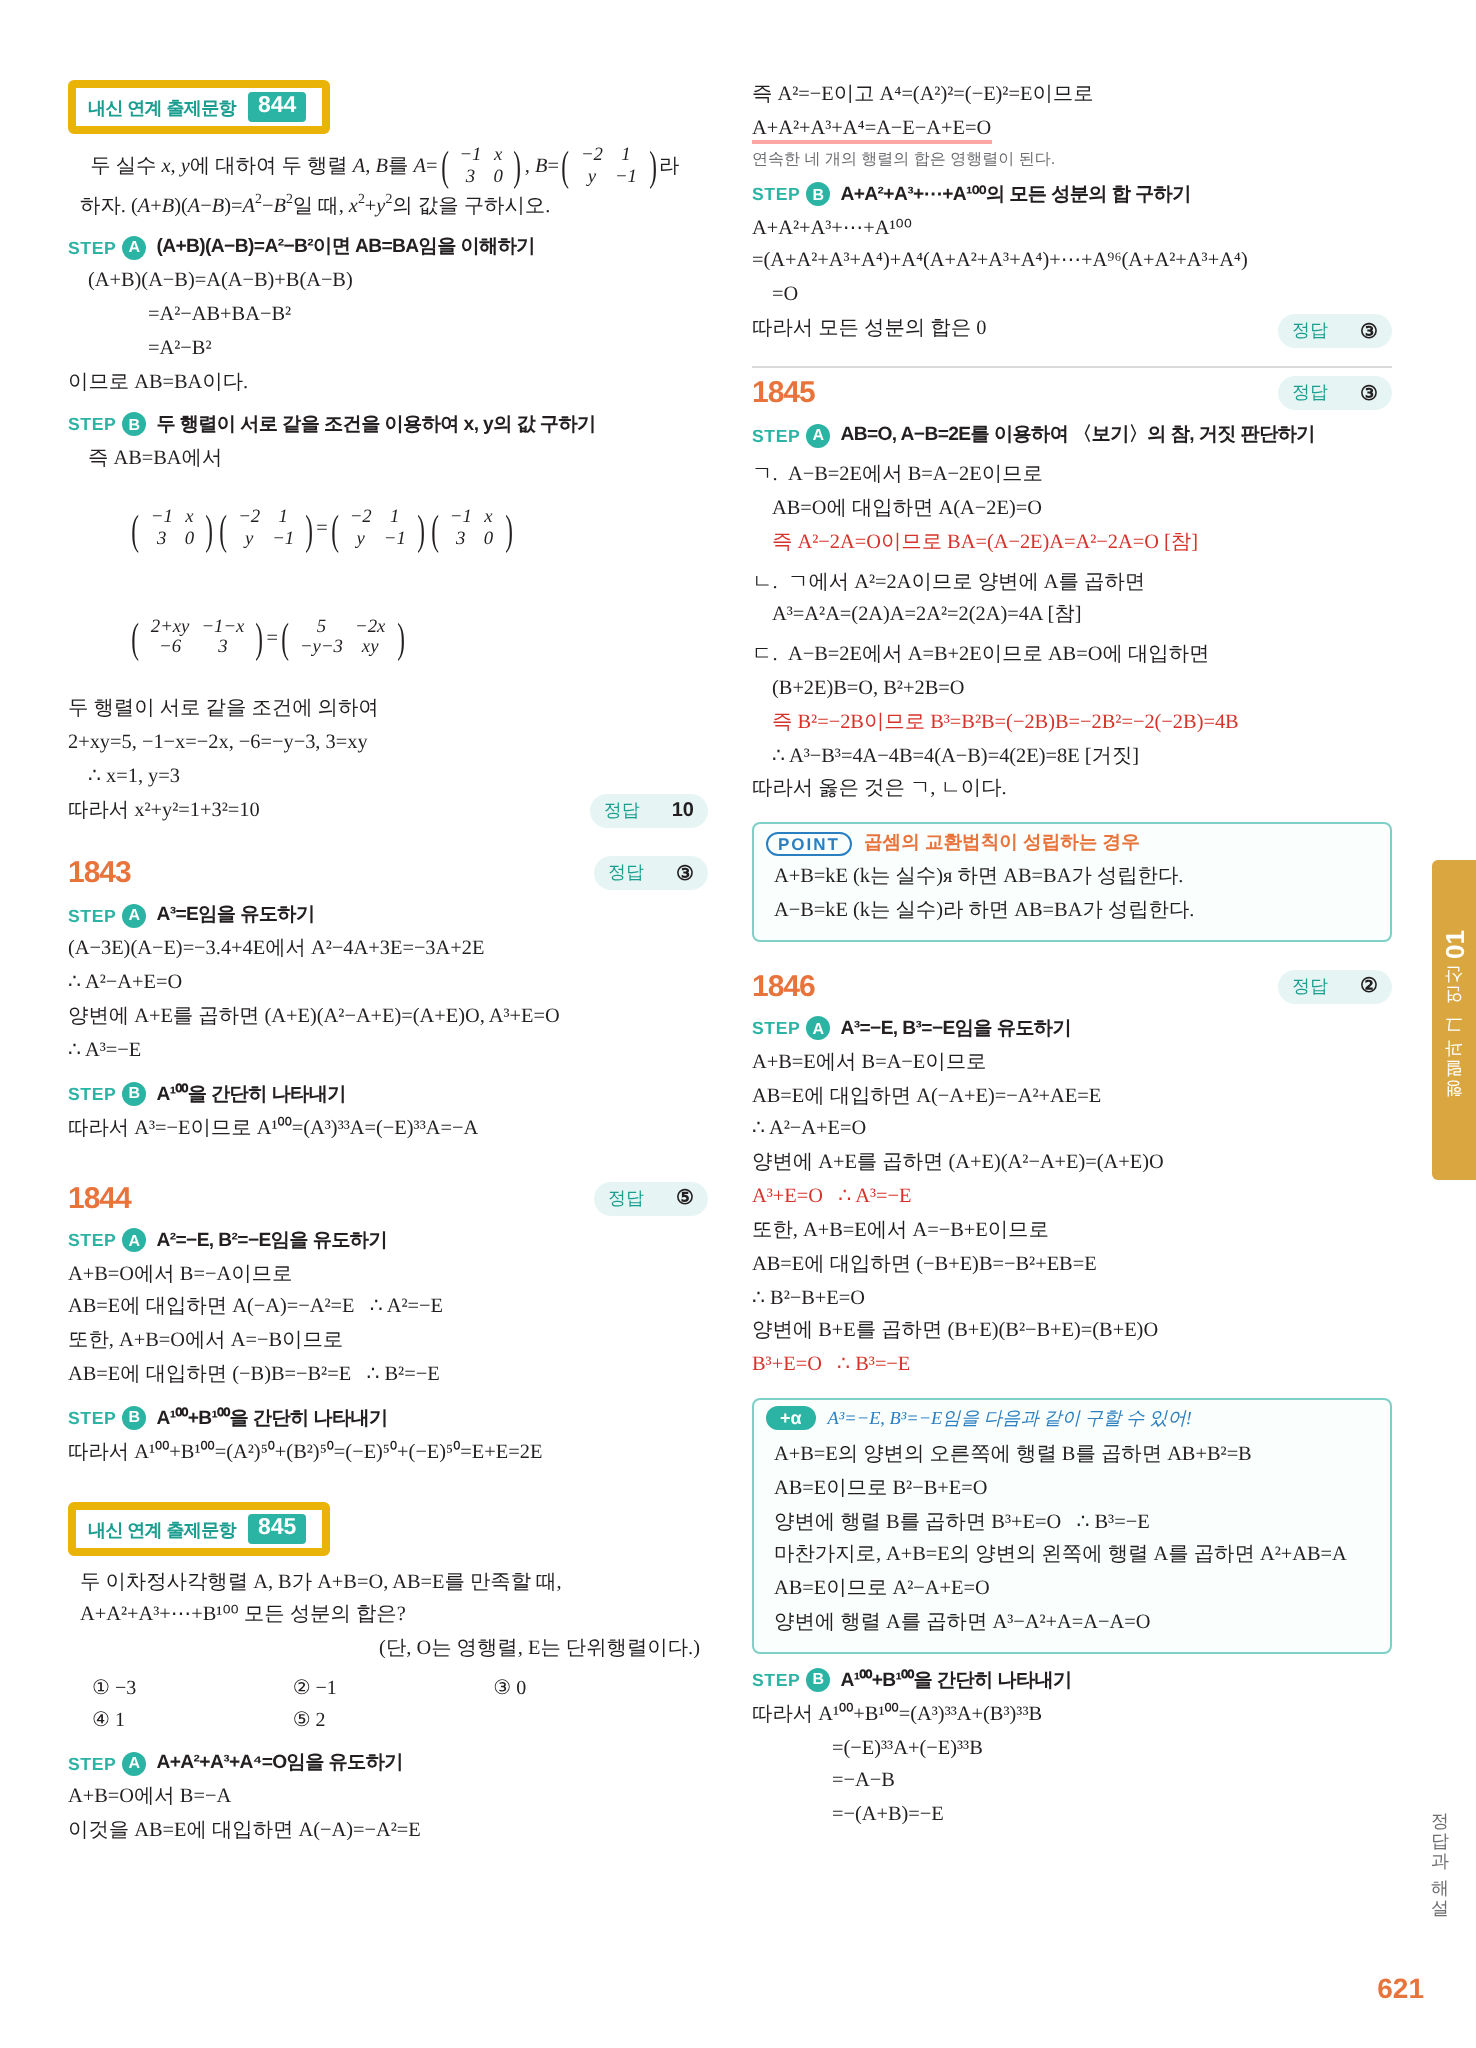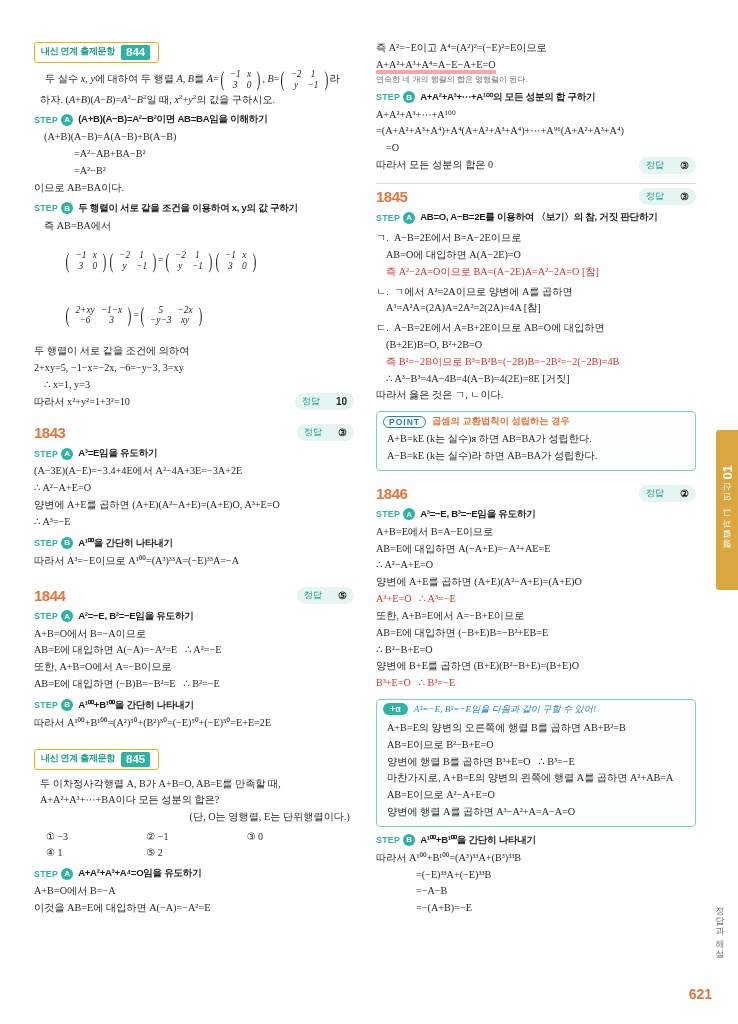--- a/index.html
+++ b/index.html
@@ -22,22 +22,22 @@
     height: 100%;
   }
   .col { width: 320px; position: relative; }
 
   .line { font-size: 10.2px; line-height: 1.55; margin: 0 0 1px 0; white-space: pre-wrap; }
   .line.ind { padding-left: 10px; }
   .line.ind3 { padding-left: 40px; }
 
   
   .exambox {
-    display: inline-flex; align-items: flex-start; gap: 6px;
-    border: 1px solid #eab308;
+    display: inline-flex; align-items: flex-end; gap: 6px;
+    border: 4px solid #eab308;
     border-radius: 3px;
     padding: 2px 8px 2px 6px;
     margin-bottom: 6px;
   }
   .exambox .tag {
     font-family: "Liberation Sans", sans-serif;
     font-size: 9px; color: #1b9e90; font-weight: bold;
     letter-spacing: -.3px;
   }
   .exambox .num {
@@ -129,21 +129,21 @@
   .alphabox .atag {
     font-family: "Liberation Sans", sans-serif;
     font-size: 9px; font-weight: bold; color: #ffffff;
     background: #2bb3a3; border-radius: 8px; padding: 1px 7px;
   }
   .alphabox .htxt { font-size: 9.2px; font-style: italic; color: #2a7fc1; }
   .alphabox .body { padding: 3px 8px 5px 10px; }
 
   
   .red { color: #d6322a; }
-  .uline { border-bottom: 4px solid #fca5a5; margin-top: 13px; }
+  .uline { border-bottom: 2px solid #fca5a5; margin-top: 13px; }
   .smallnote { font-size: 8px; color: #6d6e71; font-family: "Liberation Sans", sans-serif; }
 
   
   .sidetab {
     position: absolute; right: 0; top: 430px;
     width: 22px; height: 160px;
     background: #d9a63f;
     border-radius: 3px 0 0 3px;
     color: #fff;
     display: flex; flex-direction: column; align-items: center; justify-content: center;
@@ -272,21 +272,21 @@
       <div class="line">따라서 A¹⁰⁰+B¹⁰⁰=(A²)⁵⁰+(B²)⁵⁰=(−E)⁵⁰+(−E)⁵⁰=E+E=2E</div>
     </div>
 
     <div style="margin-top:16px;">
       <div class="exambox">
         <span class="tag">내신 연계 출제문항</span>
         <span class="num">845</span>
       </div>
       <div class="stmt">
         <div class="line">두 이차정사각행렬 A, B가 A+B=O, AB=E를 만족할 때,</div>
-        <div class="line">A+A²+A³+⋯+BA이다 모든 성분의 합은?</div>
+        <div class="line">A+A²+A³+⋯+B¹⁰⁰ 모든 성분의 합은?</div>
         <div class="line" style="text-align:right;">(단, O는 영행렬, E는 단위행렬이다.)</div>
         <div class="choices">
           <span>① −3</span>
           <span>② −1</span>
           <span>③ 0</span>
           <span>④ 1</span>
           <span>⑤ 2</span>
         </div>
       </div>
       <div class="step">

